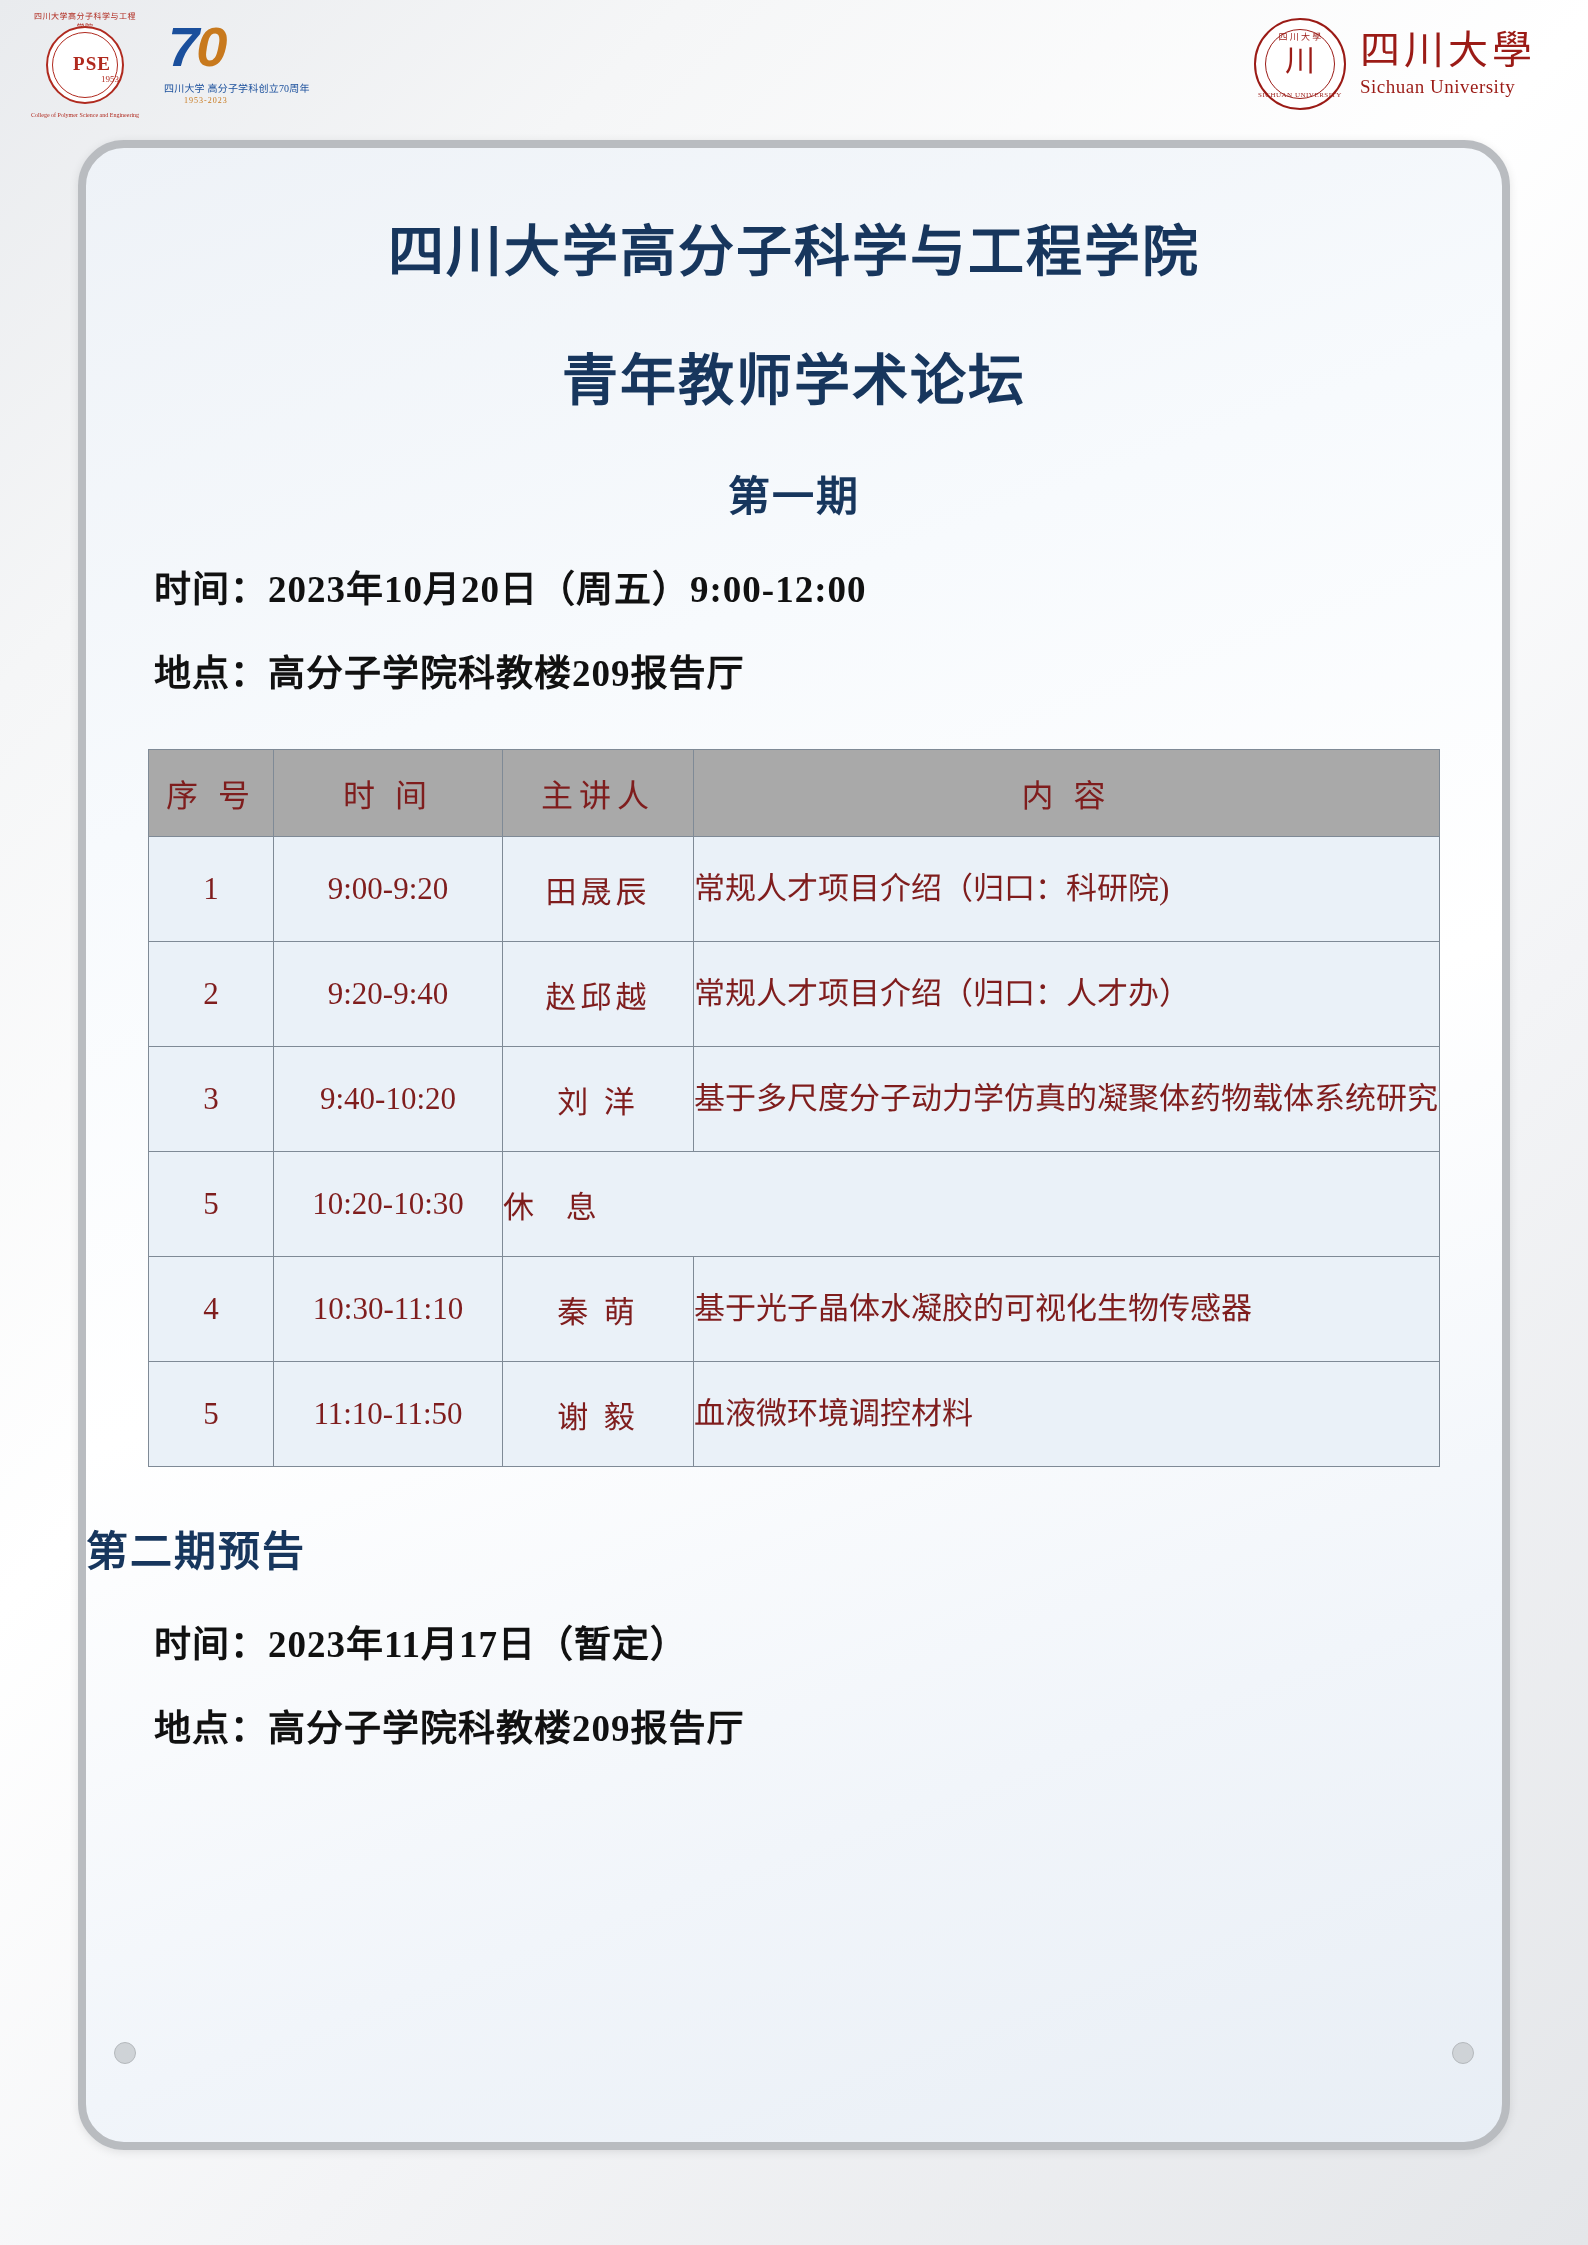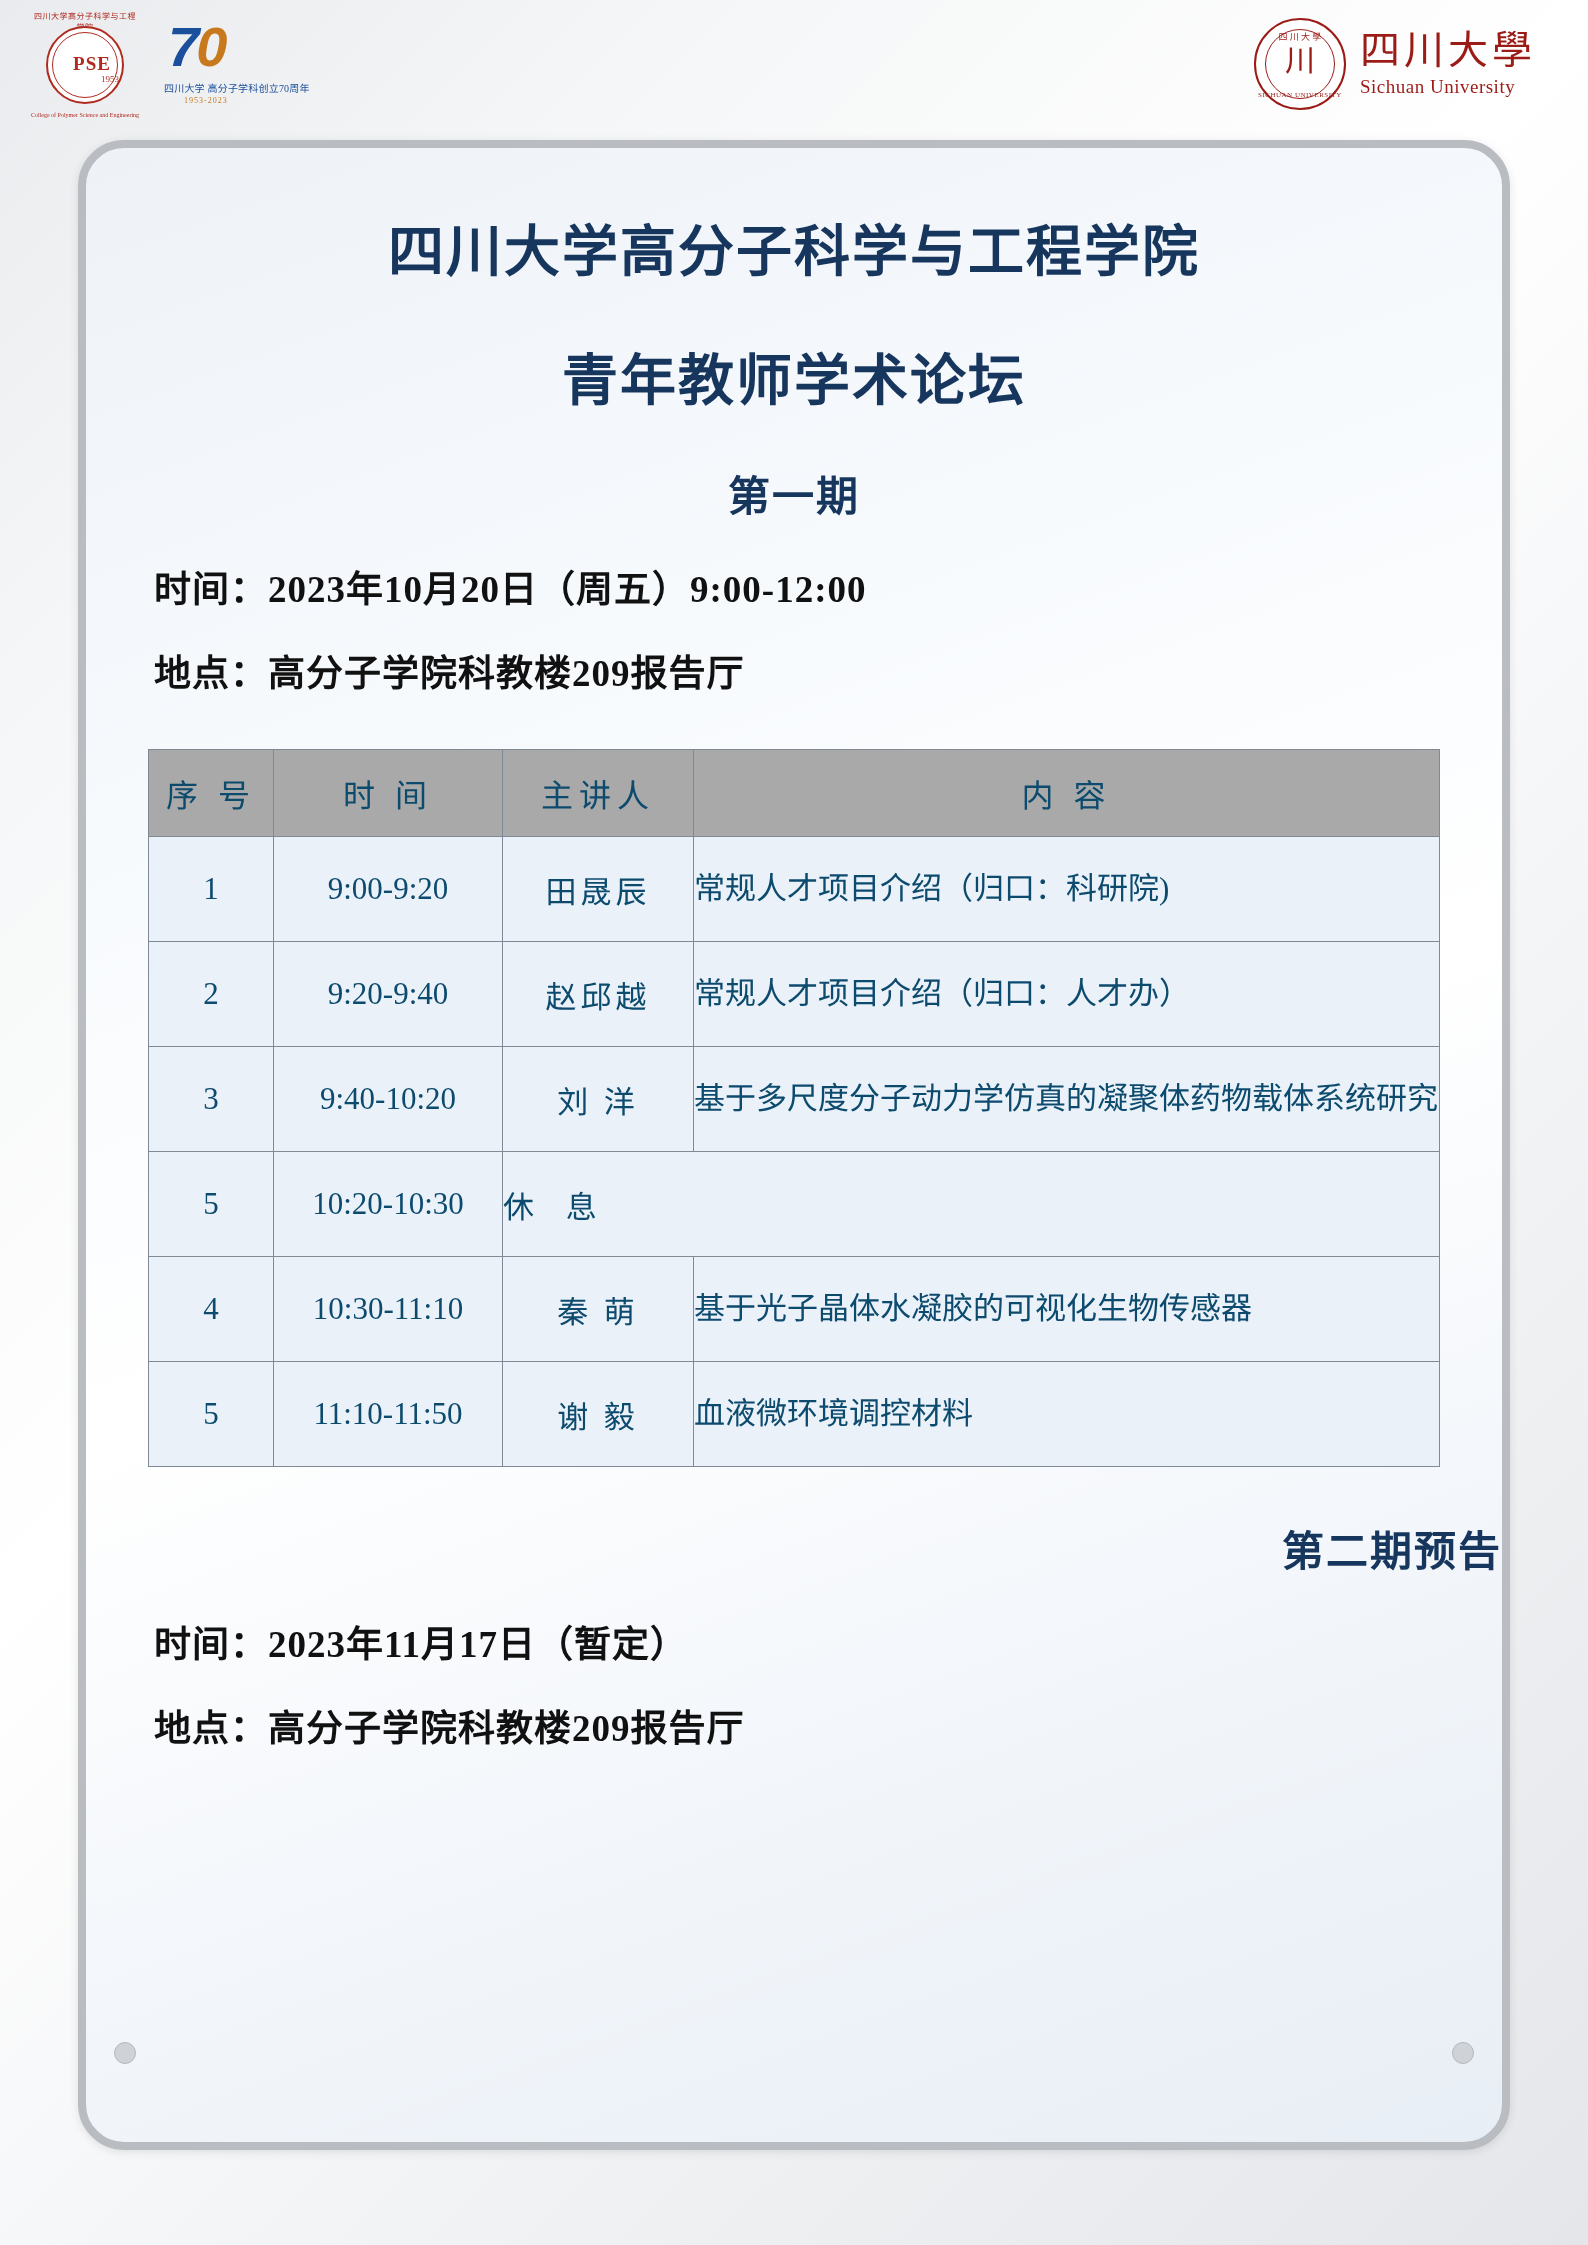--- a/index.html
+++ b/index.html
@@ -243,21 +243,21 @@
   
   table.schedule {
     margin: 52px auto 0 auto;
     width: 1292px;
     border-collapse: collapse;
     font-family: "Liberation Serif", serif;
   }
   table.schedule th,
   table.schedule td {
     border: 1px solid #7f8a96;
-    color: #0c4a6e;
+    color: #7f1d1d;
   }
   table.schedule thead th {
     background: #a9a9a9;
     font-size: 32px;
     font-weight: normal;
     height: 84px;
     letter-spacing: 6px;
   }
   table.schedule tbody td {
     background: #eaf1f8;
@@ -270,21 +270,21 @@
   td.c-speaker { width: 190px; text-align: center; letter-spacing: 4px; }
   td.c-content { padding-left: 16px; text-align: left; line-height: 1.32; }
   td.c-break {
     text-align: left;
     letter-spacing: 12px;
     height: 66px;
   }
   tr.break-row td { height: 66px; }
 
   .footer-note {
-    text-align: right;
+    text-align: left;
     font-size: 42px;
     font-weight: bold;
     color: #17365d;
     font-family: "Liberation Sans", sans-serif;
     margin-top: 50px;
     letter-spacing: 2px;
   }
   .welcome {
     text-align: center;
     font-size: 76px;

